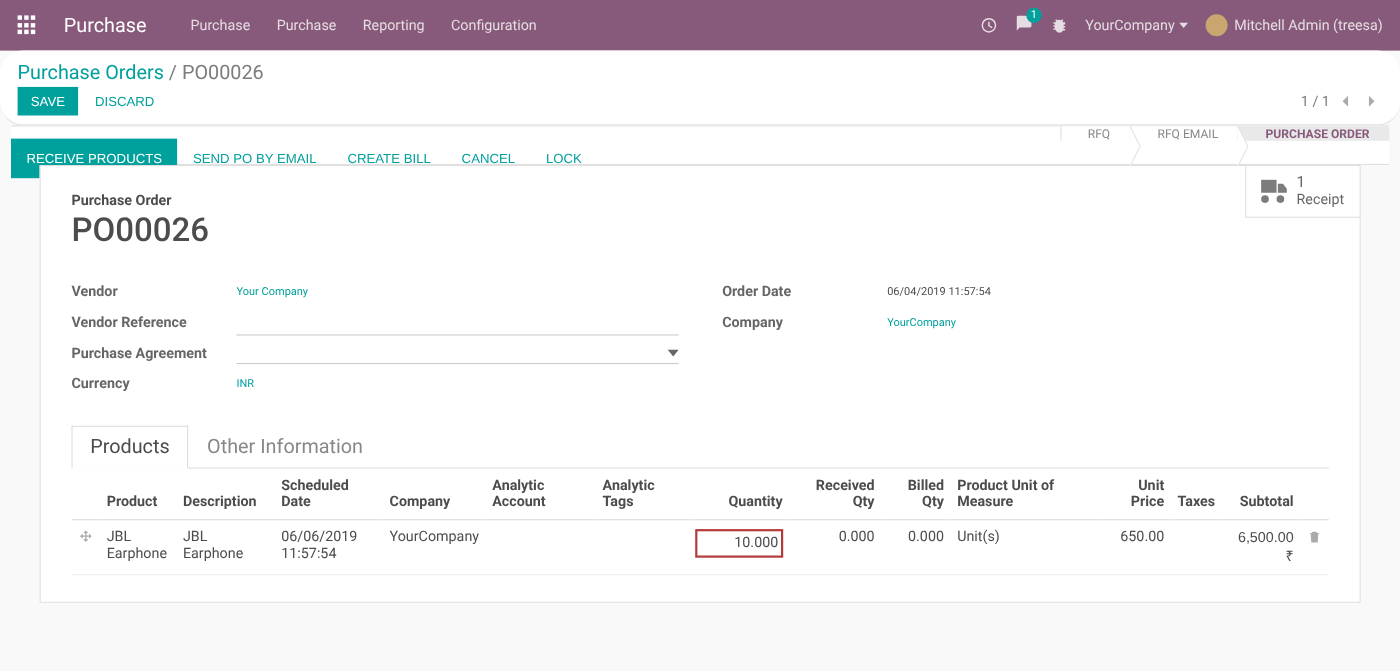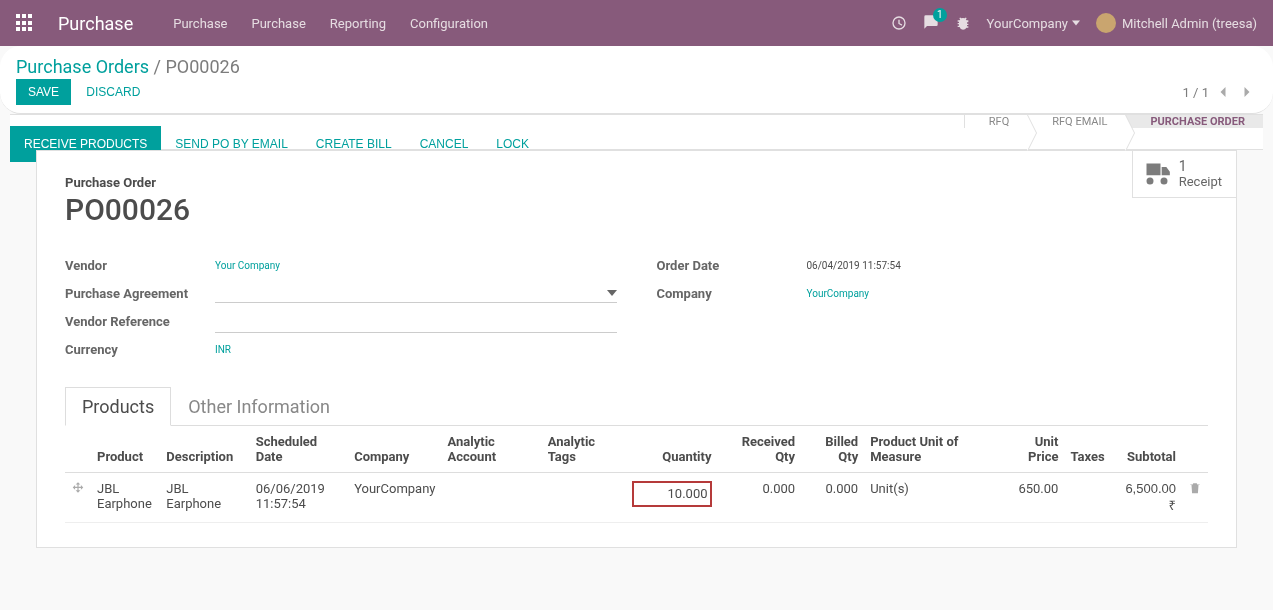--- a/index.html
+++ b/index.html
@@ -177,31 +177,31 @@
       <div class="title-lbl">Purchase Order</div>
       <div class="po-number">PO00026</div>
 
       <div class="form-grid">
         <div class="form-col">
           <div class="form-row">
             <label>Vendor</label>
             <span class="val link">Your Company</span>
           </div>
           <div class="form-row">
+            <label>Vendor Reference</label>
+            <input type="text" value="" style="">
+          </div>
+          <div class="form-row">
             <label>Purchase Agreement</label>
             <div class="dd">
               <span></span>
               <svg class="caret-dn" viewBox="0 0 10 6" fill="#666">
                   <path d="M0 0l5 6 5-6z"></path>
                 </svg>
             </div>
-          </div>
-          <div class="form-row">
-            <label>Vendor Reference</label>
-            <input type="text" value="" style="">
           </div>
           <div class="form-row">
             <label>Currency</label>
             <span class="val link">INR</span>
           </div>
         </div>
         <div class="form-col">
           <div class="form-row">
             <label>Order Date</label>
             <span class="val">06/04/2019 11:57:54</span>

